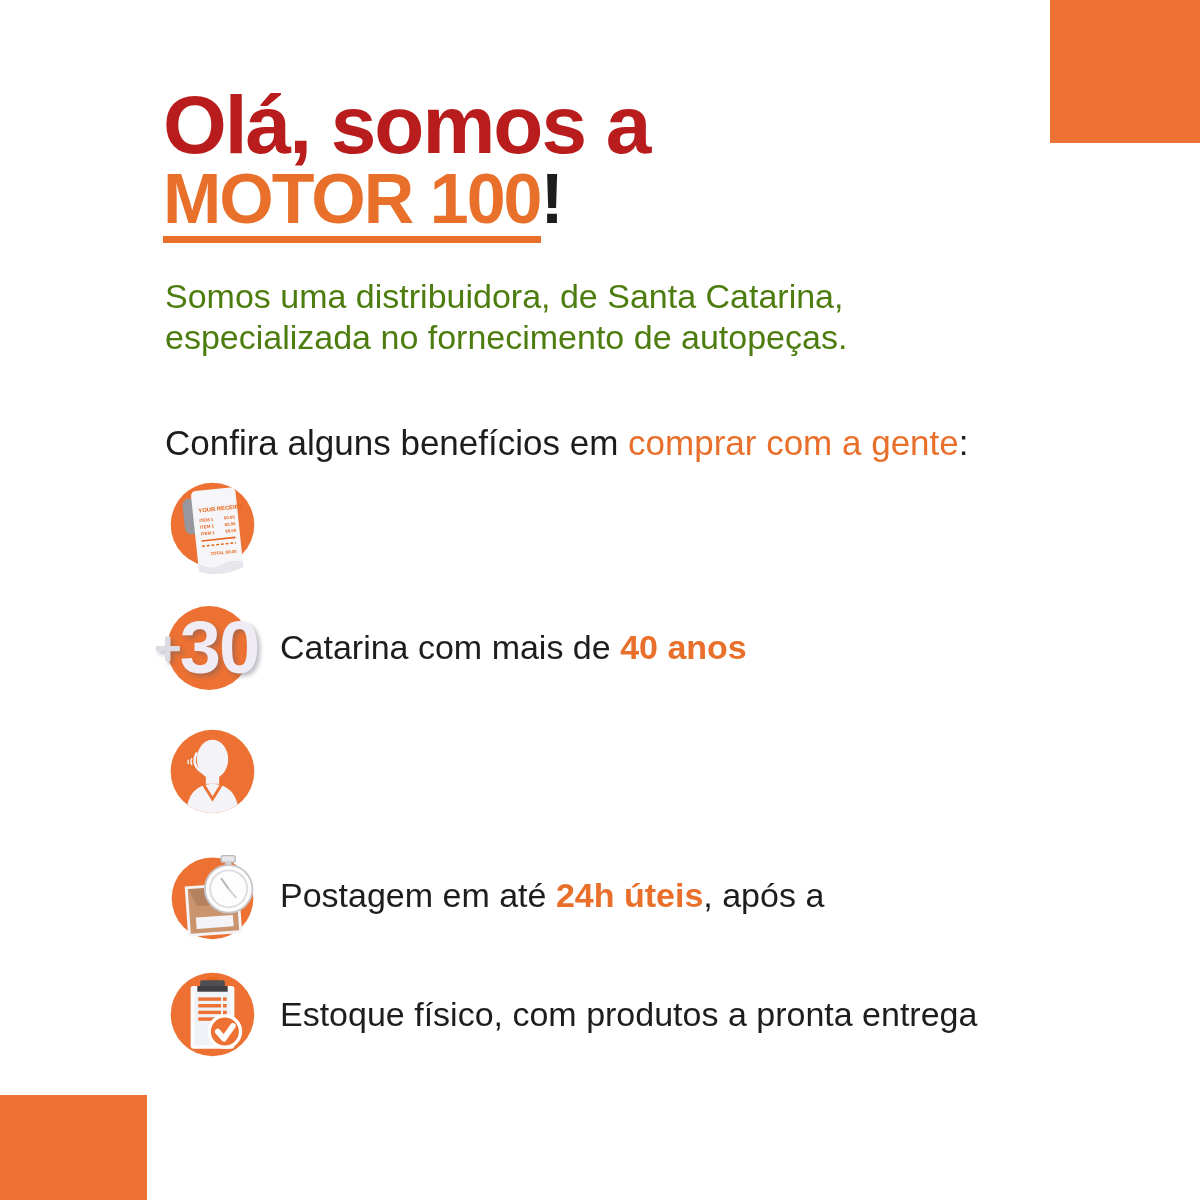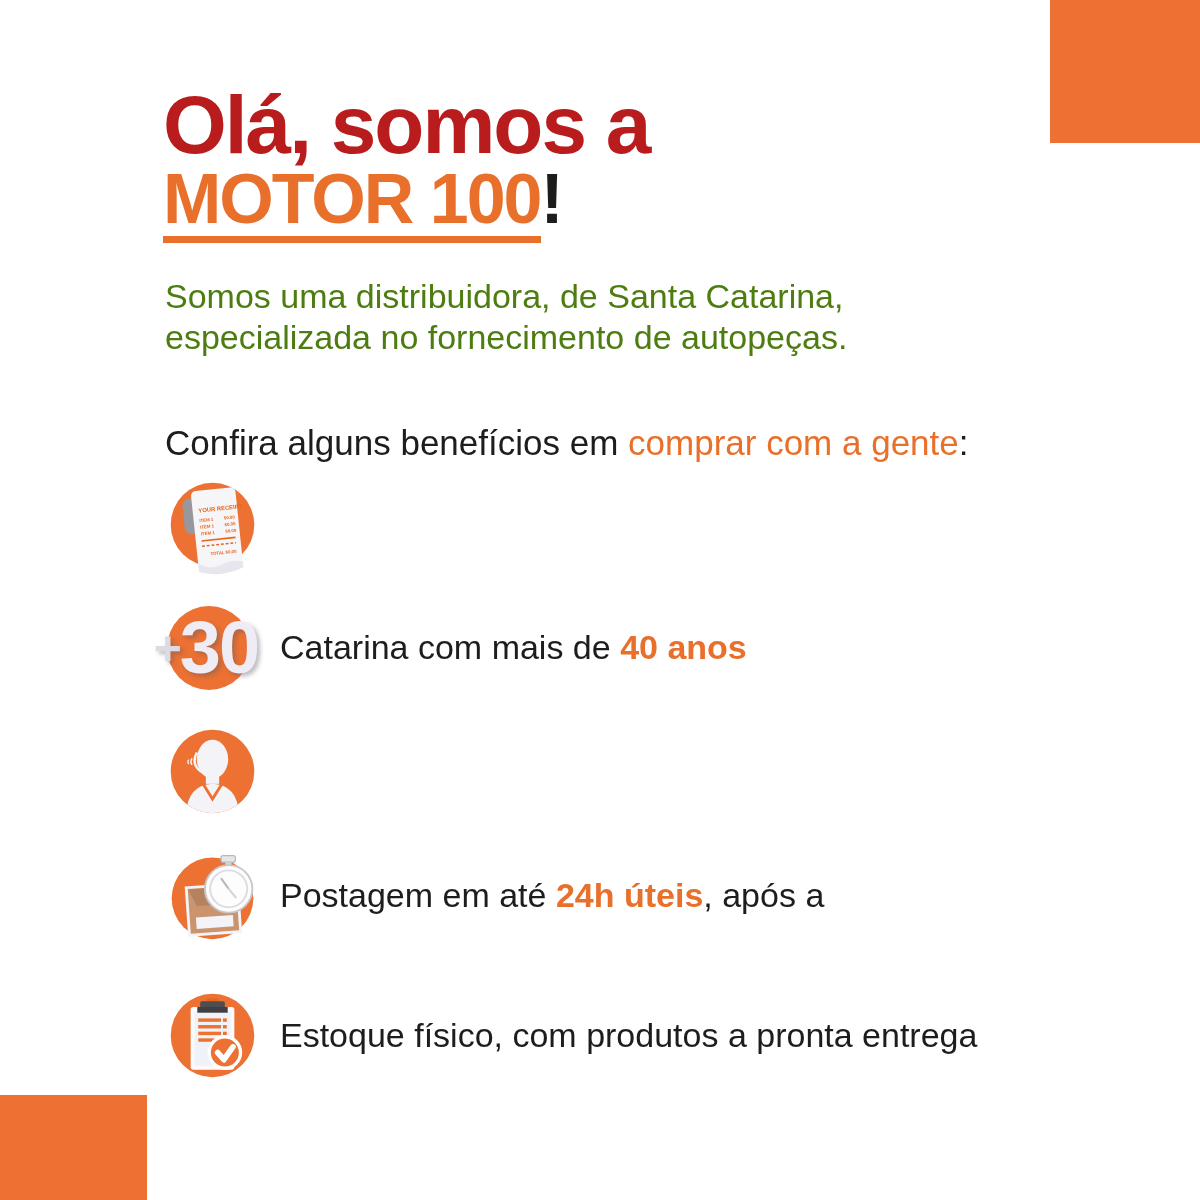--- a/index.html
+++ b/index.html
@@ -37,21 +37,21 @@
     font-size:35px; line-height:42px; font-weight:400; color:#1d1d1b;margin-top:28px;
   }
   .hl { color:#e8702b; }
   .hl-b { color:#e8702b; font-weight:700; }
 
   
   .row {
     position:absolute; left:165px; width:960px;
     display:flex; align-items:center; gap:20px;
   }
-  .r1 { top:480px; } .r2 { top:600px; } .r3 { top:724px; } .r4 { top:848px;text-align:right; } .r5 { top:988px; }
+  .r1 { top:480px; } .r2 { top:600px; } .r3 { top:724px; } .r4 { top:848px;text-align:right; } .r5 { top:967px; }
   .icon-slot { flex:0 0 95px; width:95px; height:95px; position:relative; }
   .icon-slot svg { width:95px; height:95px; overflow:visible; display:block; }
   .icon-slot svg text { font-family:"Liberation Sans", sans-serif; }
   .btext { font-size:34px; line-height:43px; font-weight:400; color:#1d1d1b; white-space:nowrap; }
 
   
   .plus30-wrap { flex:0 0 95px; width:95px; height:95px; position:relative; }
   .p30-circle { position:absolute; left:2px; top:6px; width:84px; height:84px; border-radius:50%; background:#ec7132; }
   .p30-text {
     position:absolute; left:-24px; top:0; width:130px; height:95px;

